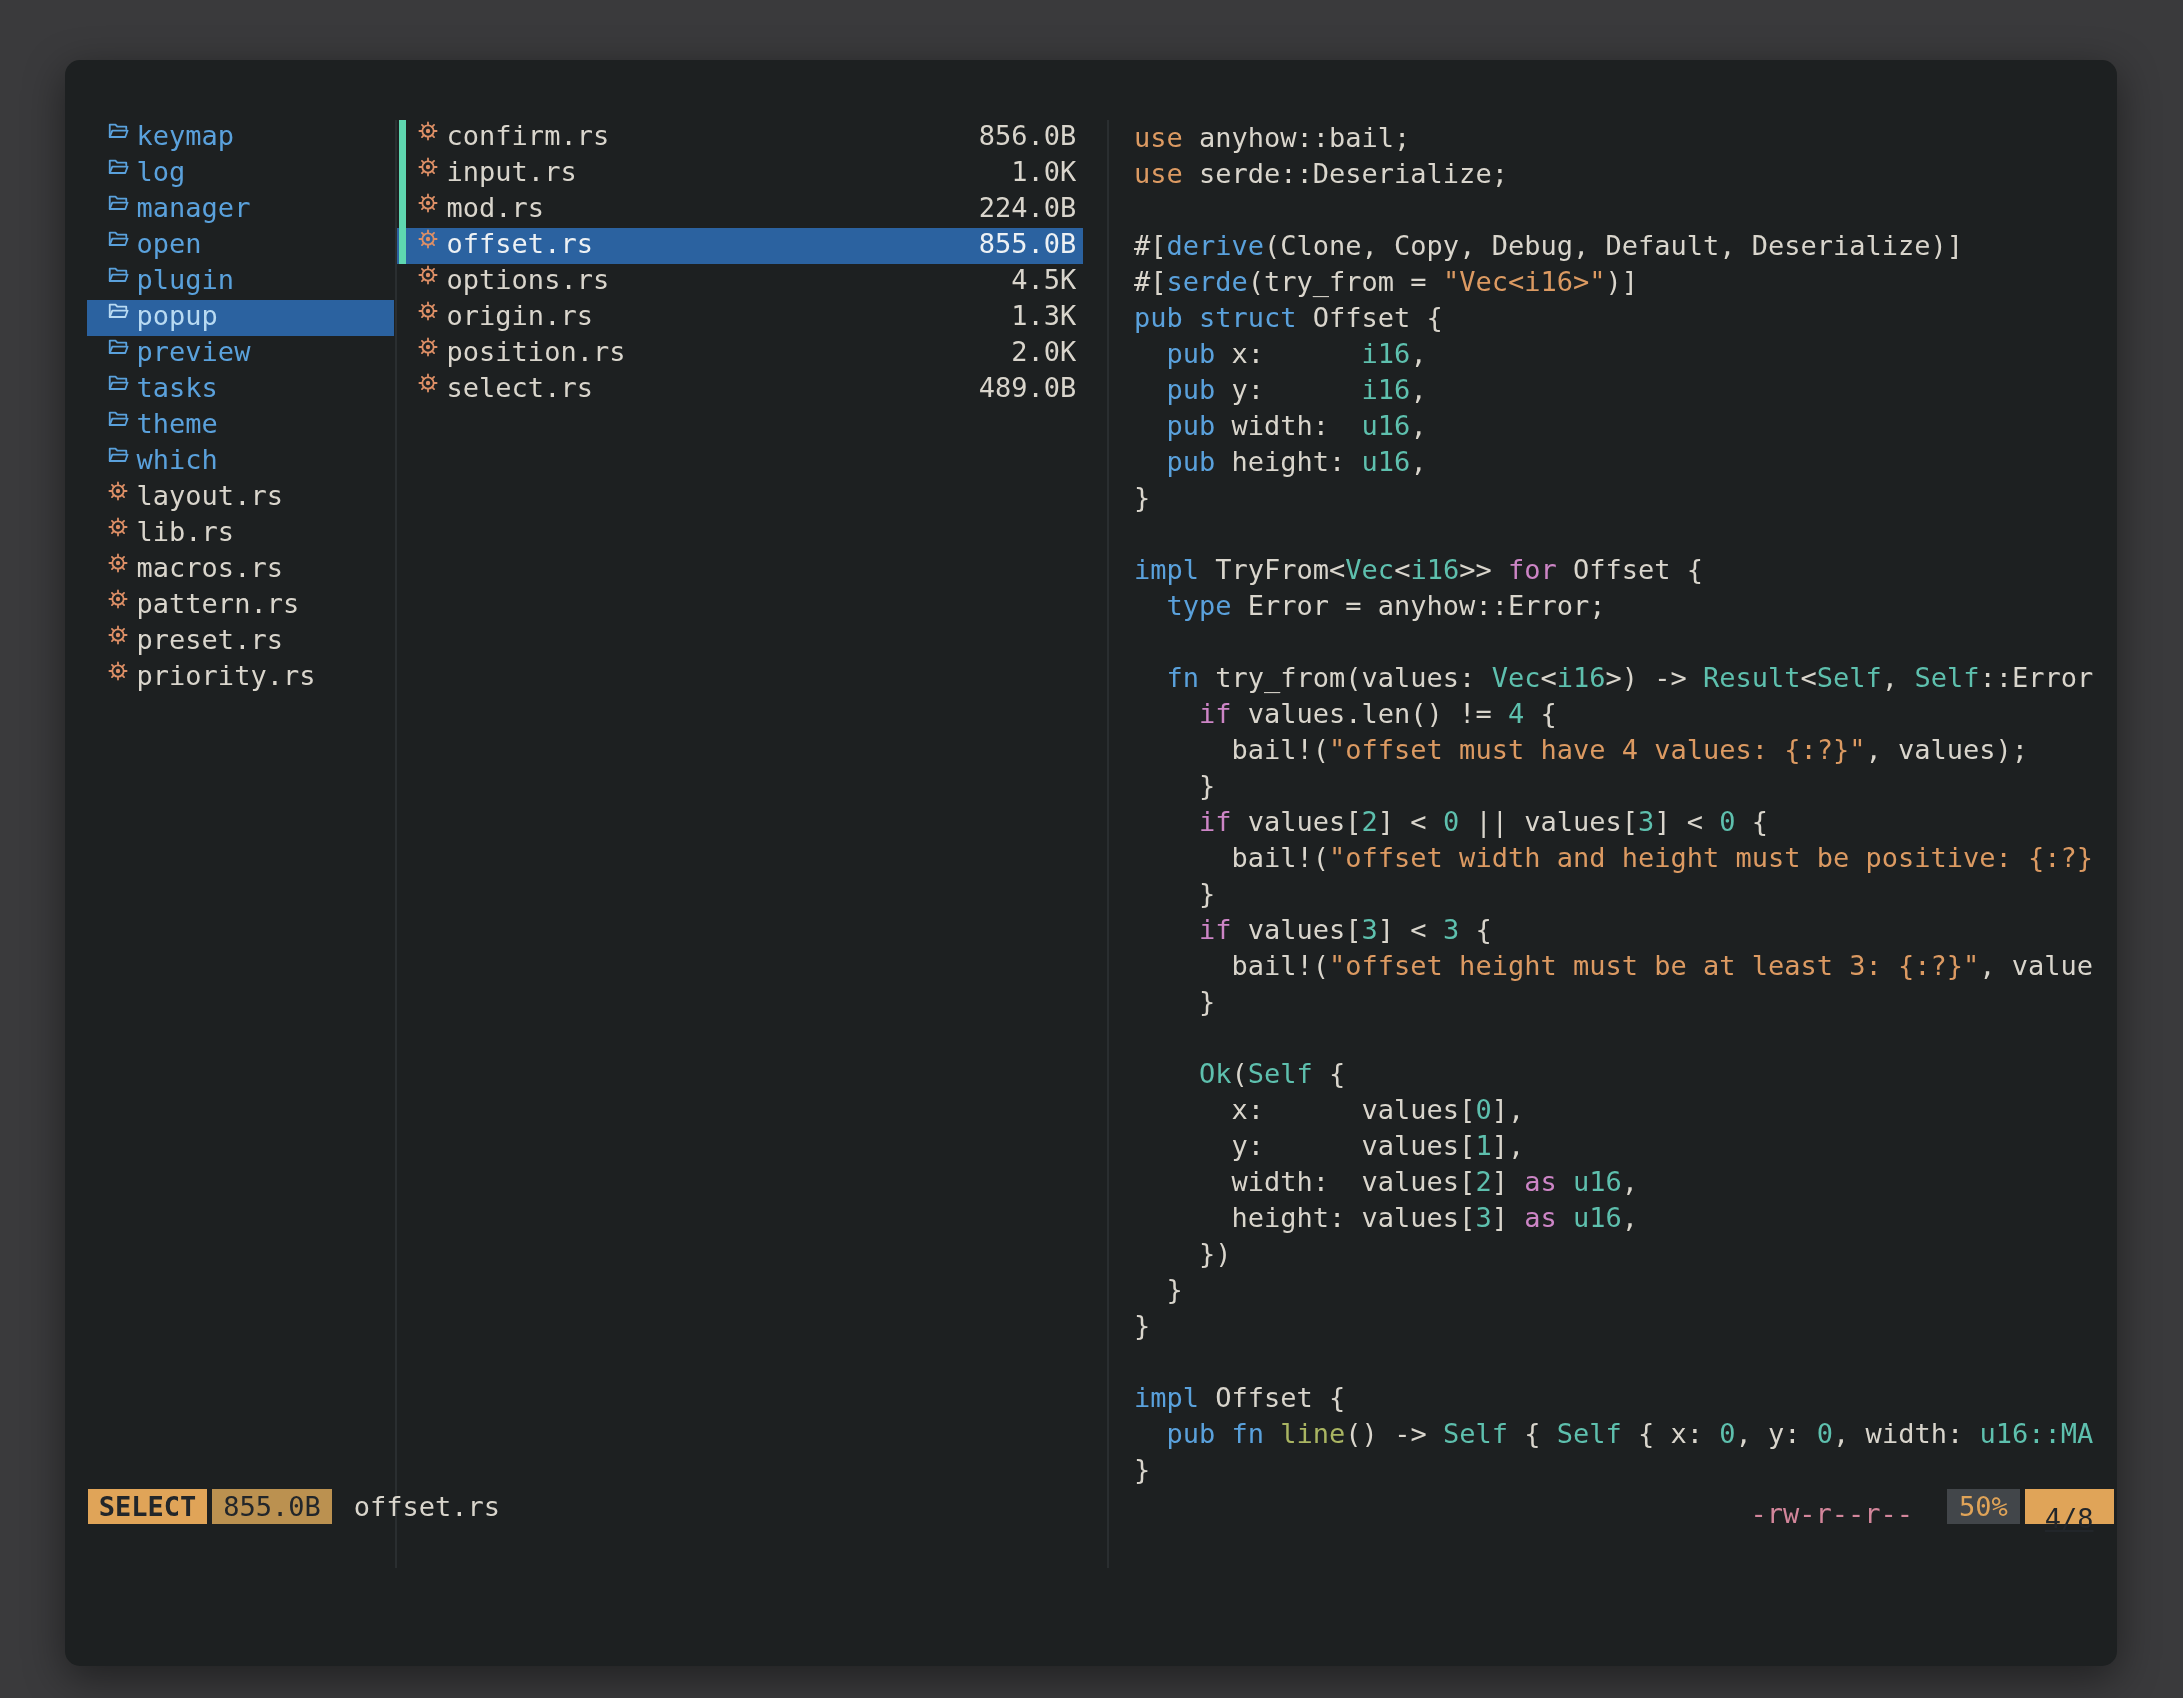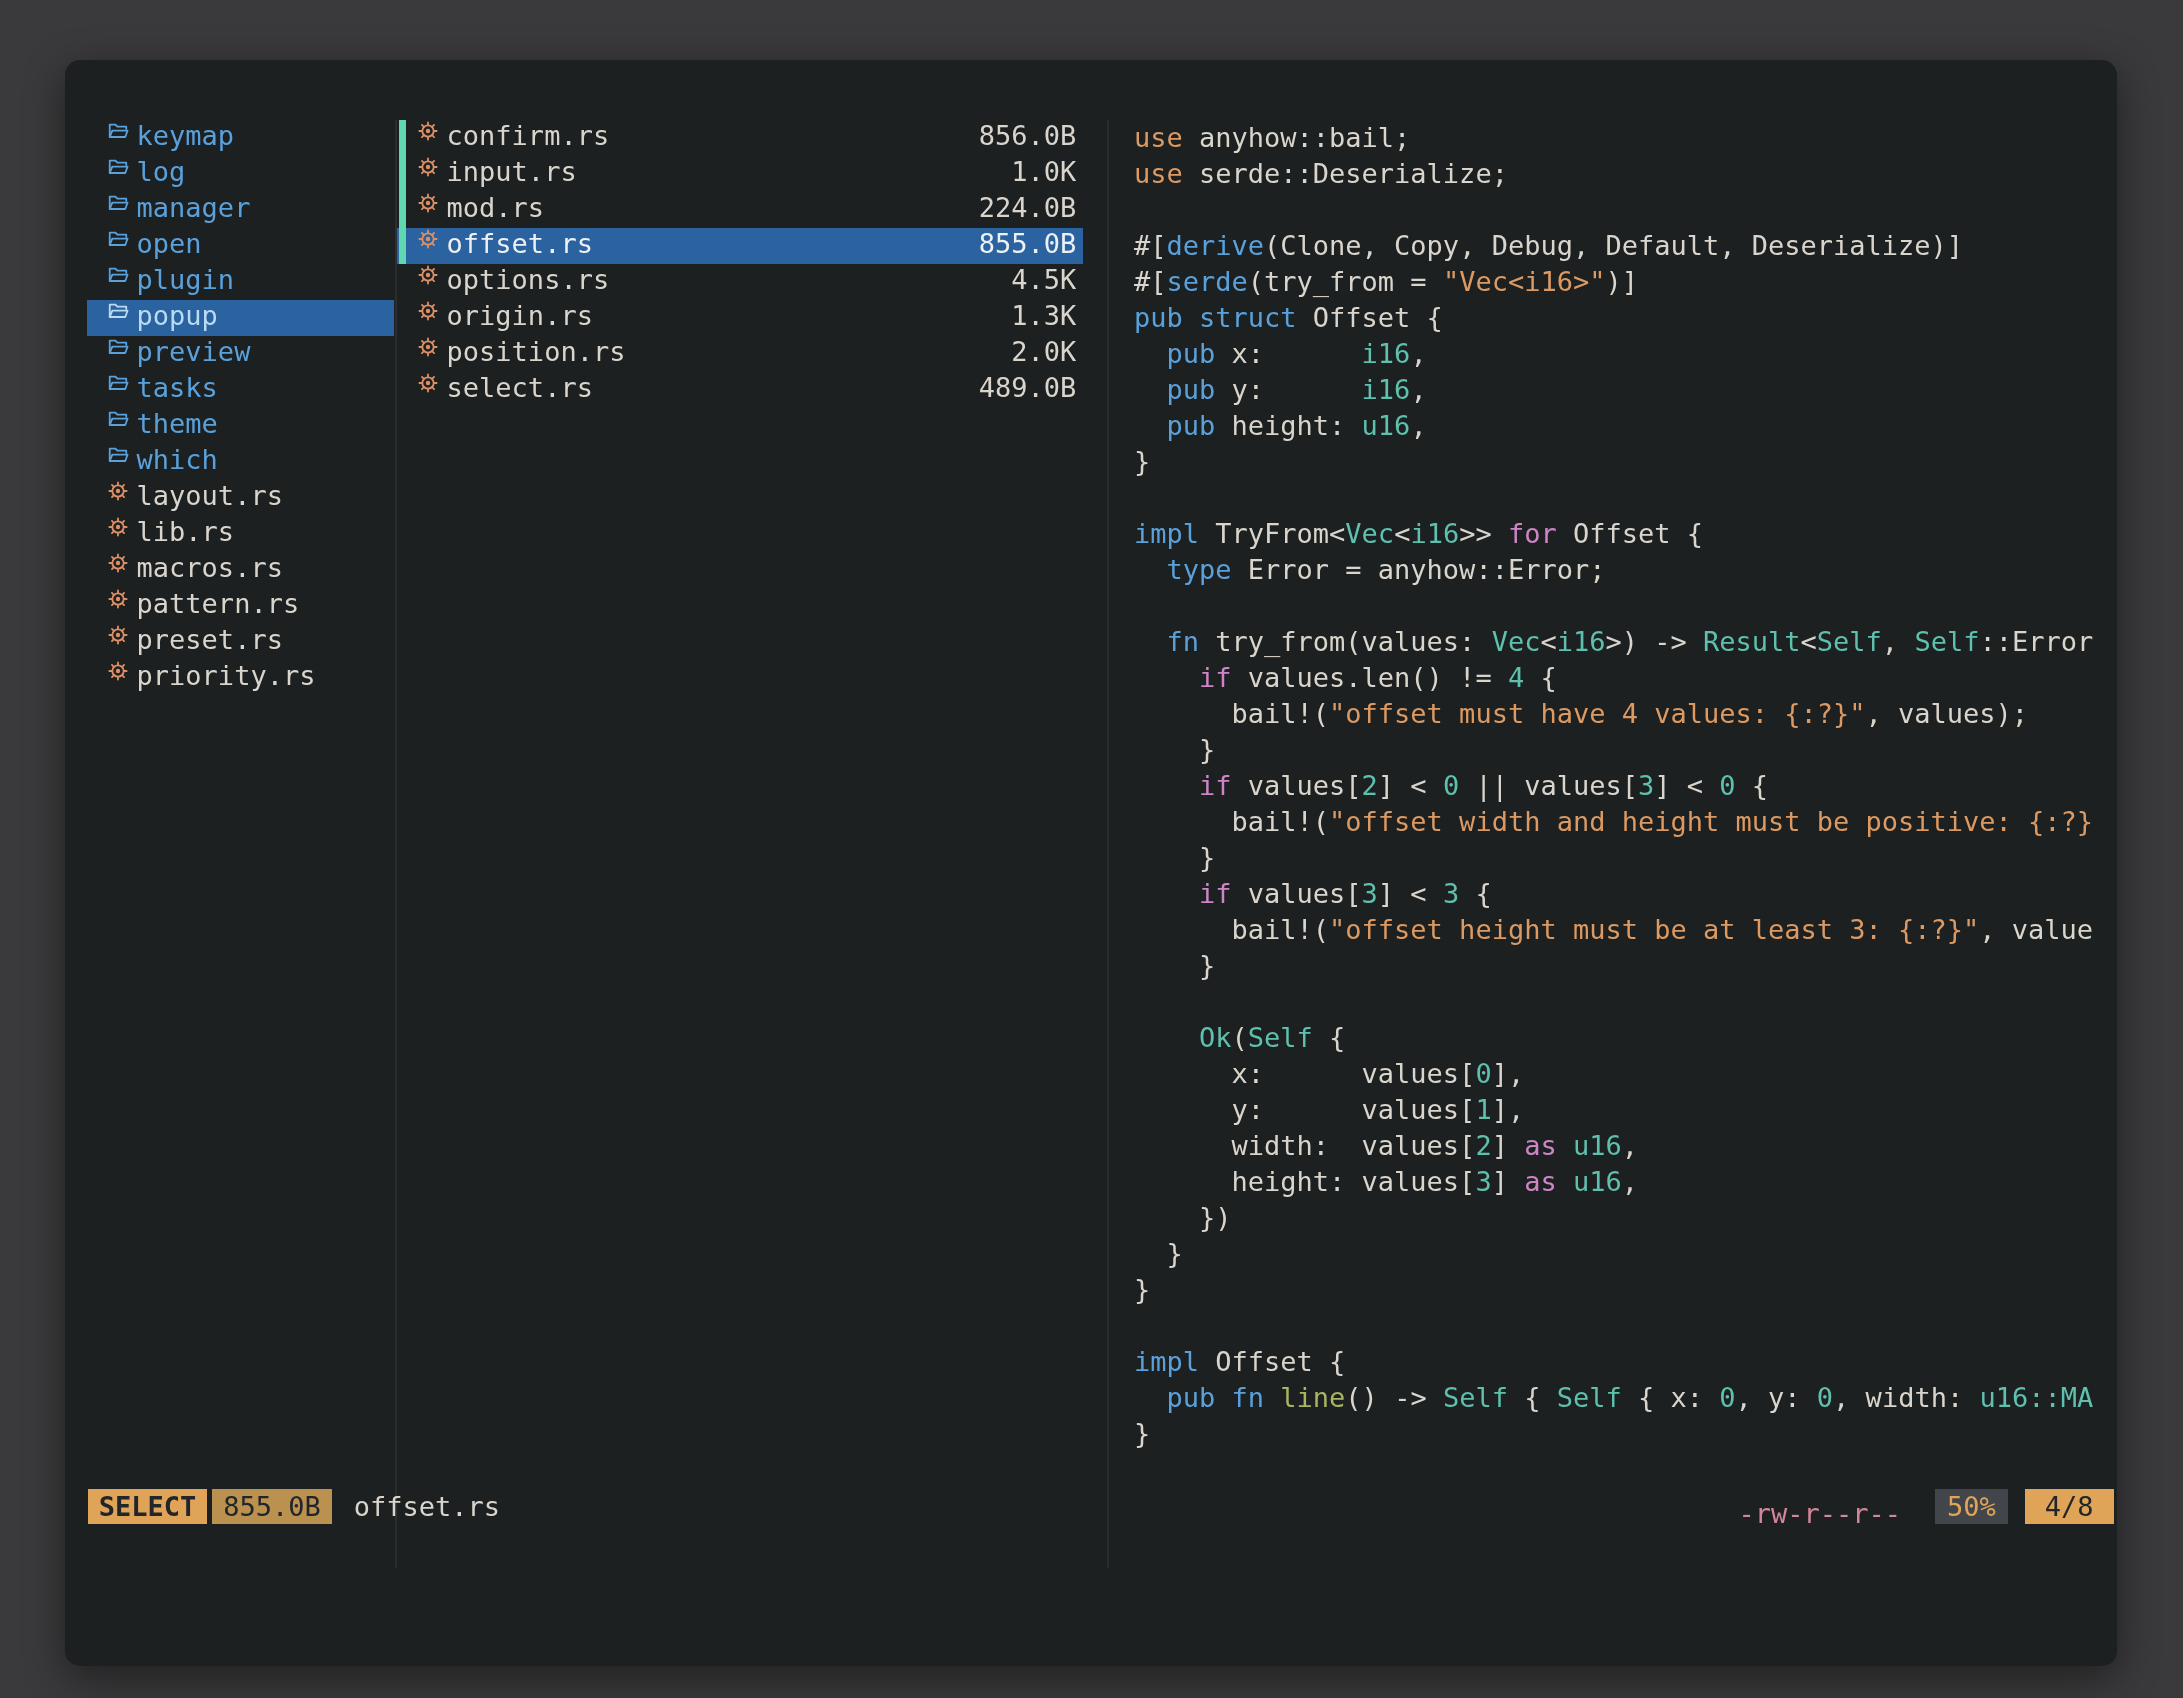--- a/index.html
+++ b/index.html
@@ -69,21 +69,21 @@
     position: absolute; left: 22.7px; right: 3.4px; top: 1429px; height: 35px;
     display: flex; align-items: center; justify-content: space-between;
   }
   .status-left, .status-right { display: flex; align-items: center; }
   .badge { height: 35px; line-height: 36px; padding: 0 11px; white-space: pre; }
   .badge-mode { background: var(--yellow, #e0a458); color: var(--dark-text, #22262a); font-weight: bold; }
   .badge-size { background: var(--yellow-dim, #bb9150); color: var(--dark-text, #22262a); margin-left: 5px; }
   .status-filename { margin-left: 22px; color: var(--fg, #d9d5cc); }
   .status-perms { color: var(--pink, #d3869b); margin-right: 34px; margin-top: 14px; }
   .badge-percent  { background: var(--badge-gray, #42464a); color: var(--yellow, #e0a458); padding: 0 12px; }
-  .badge-position { background: var(--yellow, #e0a458); color: var(--dark-text, #22262a); margin-left: 17px; padding: 0 20px; }
+  .badge-position { background: var(--yellow, #e0a458); color: var(--dark-text, #22262a); margin-left: 5px; padding: 12px 20px; text-decoration: underline; }
 </style>
 </head>
 <body>
 
 <div class="desktop">
   <div class="window">
 
     <div class="pane pane-parent" id="parent-pane">
         <div class="row dir">
           <span class="icon icon-dir">
@@ -330,20 +330,21 @@
     <div class="divider divider-2"></div>
     <div class="pane pane-preview" id="preview-pane">
         <div class="code-line"><span class="seg-orange">use</span><span class="seg-fg"> anyhow::bail;</span></div>
         <div class="code-line"><span class="seg-orange">use</span><span class="seg-fg"> serde::Deserialize;</span></div>
         <div class="code-line"></div>
         <div class="code-line"><span class="seg-fg">#[</span><span class="seg-blue">derive</span><span class="seg-fg">(Clone, Copy, Debug, Default, Deserialize)]</span></div>
         <div class="code-line"><span class="seg-fg">#[</span><span class="seg-blue">serde</span><span class="seg-fg">(try_from = </span><span class="seg-orange">"Vec&lt;i16&gt;"</span><span class="seg-fg">)]</span></div>
         <div class="code-line"><span class="seg-blue">pub struct</span><span class="seg-fg"> Offset {</span></div>
         <div class="code-line"><span class="seg-fg">  </span><span class="seg-blue">pub</span><span class="seg-fg"> x:      </span><span class="seg-teal">i16</span><span class="seg-fg">,</span></div>
         <div class="code-line"><span class="seg-fg">  </span><span class="seg-blue">pub</span><span class="seg-fg"> y:      </span><span class="seg-teal">i16</span><span class="seg-fg">,</span></div>
+        <div class="code-line"><span class="seg-fg">  </span><span class="seg-blue">pub</span><span class="seg-fg"> width:  </span><span class="seg-teal">u16</span><span class="seg-fg">,</span></div>
         <div class="code-line"><span class="seg-fg">  </span><span class="seg-blue">pub</span><span class="seg-fg"> height: </span><span class="seg-teal">u16</span><span class="seg-fg">,</span></div>
         <div class="code-line"><span class="seg-fg">}</span></div>
         <div class="code-line"></div>
         <div class="code-line"><span class="seg-blue">impl</span><span class="seg-fg"> TryFrom&lt;</span><span class="seg-teal">Vec</span><span class="seg-fg">&lt;</span><span class="seg-teal">i16</span><span class="seg-fg">&gt;&gt; </span><span class="seg-magenta">for</span><span class="seg-fg"> Offset {</span></div>
         <div class="code-line"><span class="seg-fg">  </span><span class="seg-blue">type</span><span class="seg-fg"> Error = anyhow::Error;</span></div>
         <div class="code-line"></div>
         <div class="code-line"><span class="seg-fg">  </span><span class="seg-blue">fn</span><span class="seg-fg"> try_from(values: </span><span class="seg-teal">Vec</span><span class="seg-fg">&lt;</span><span class="seg-teal">i16</span><span class="seg-fg">&gt;) -&gt; </span><span class="seg-teal">Result</span><span class="seg-fg">&lt;</span><span class="seg-teal">Self</span><span class="seg-fg">, </span><span class="seg-teal">Self</span><span class="seg-fg">::Error</span></div>
         <div class="code-line"><span class="seg-fg">    </span><span class="seg-magenta">if</span><span class="seg-fg"> values.len() != </span><span class="seg-teal">4</span><span class="seg-fg"> {</span></div>
         <div class="code-line"><span class="seg-fg">      bail!(</span><span class="seg-orange">"offset must have 4 values: {:?}"</span><span class="seg-fg">, values);</span></div>
         <div class="code-line"><span class="seg-fg">    }</span></div>

